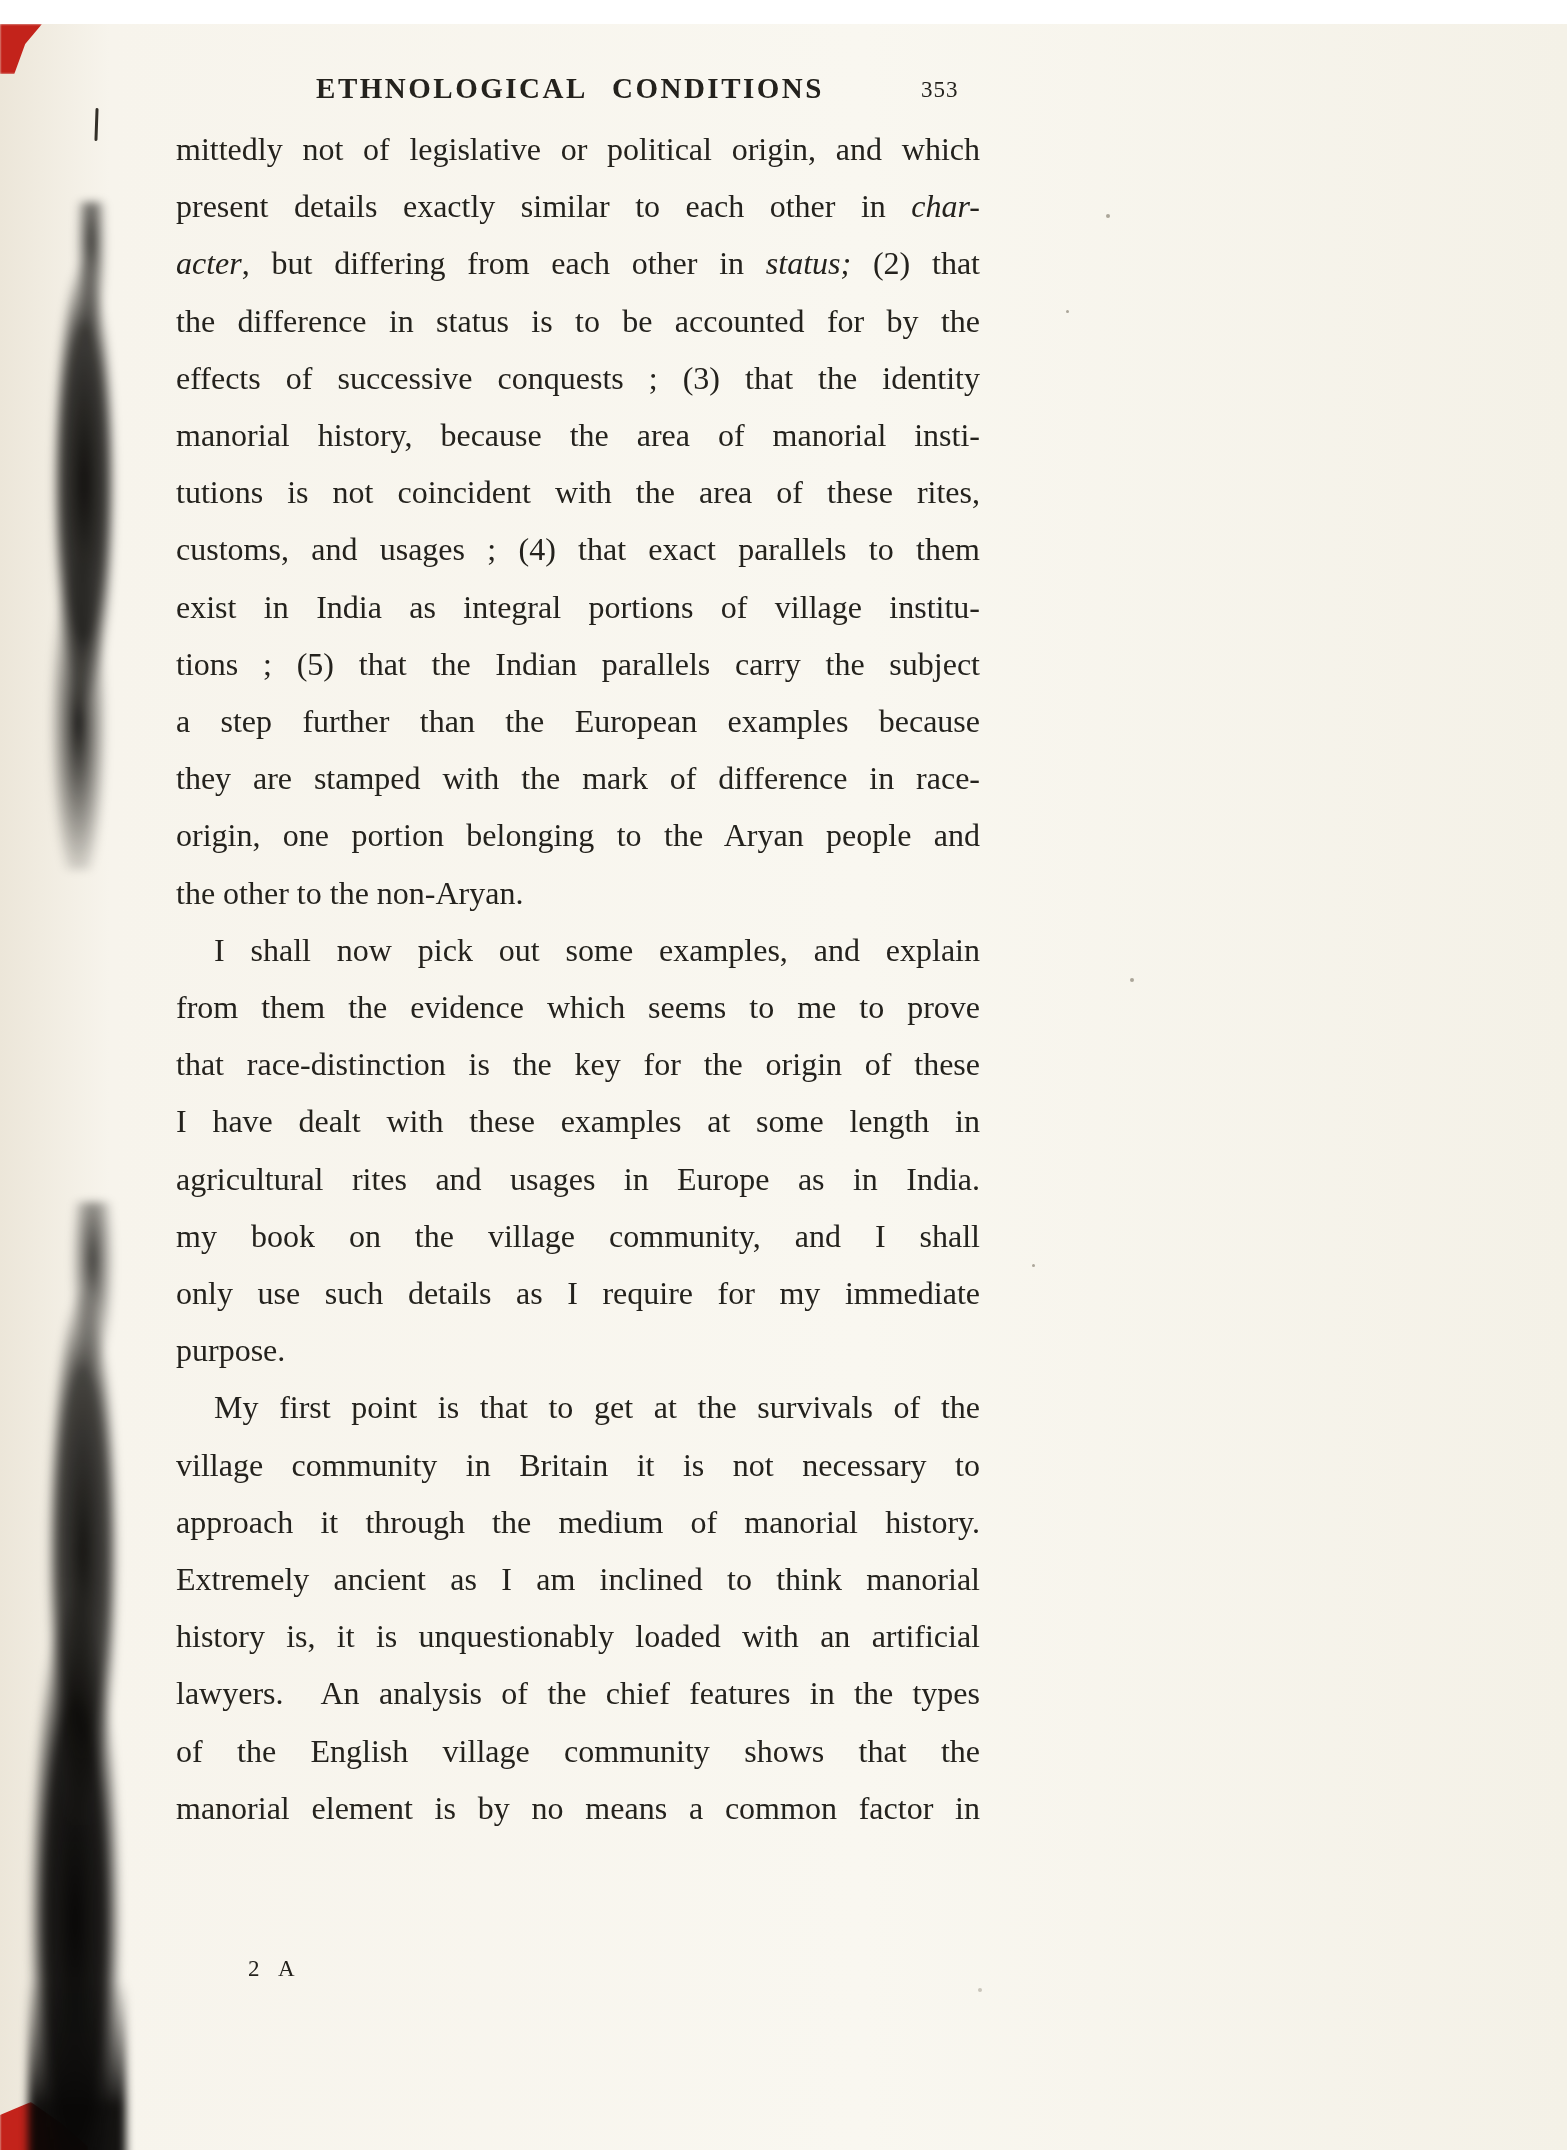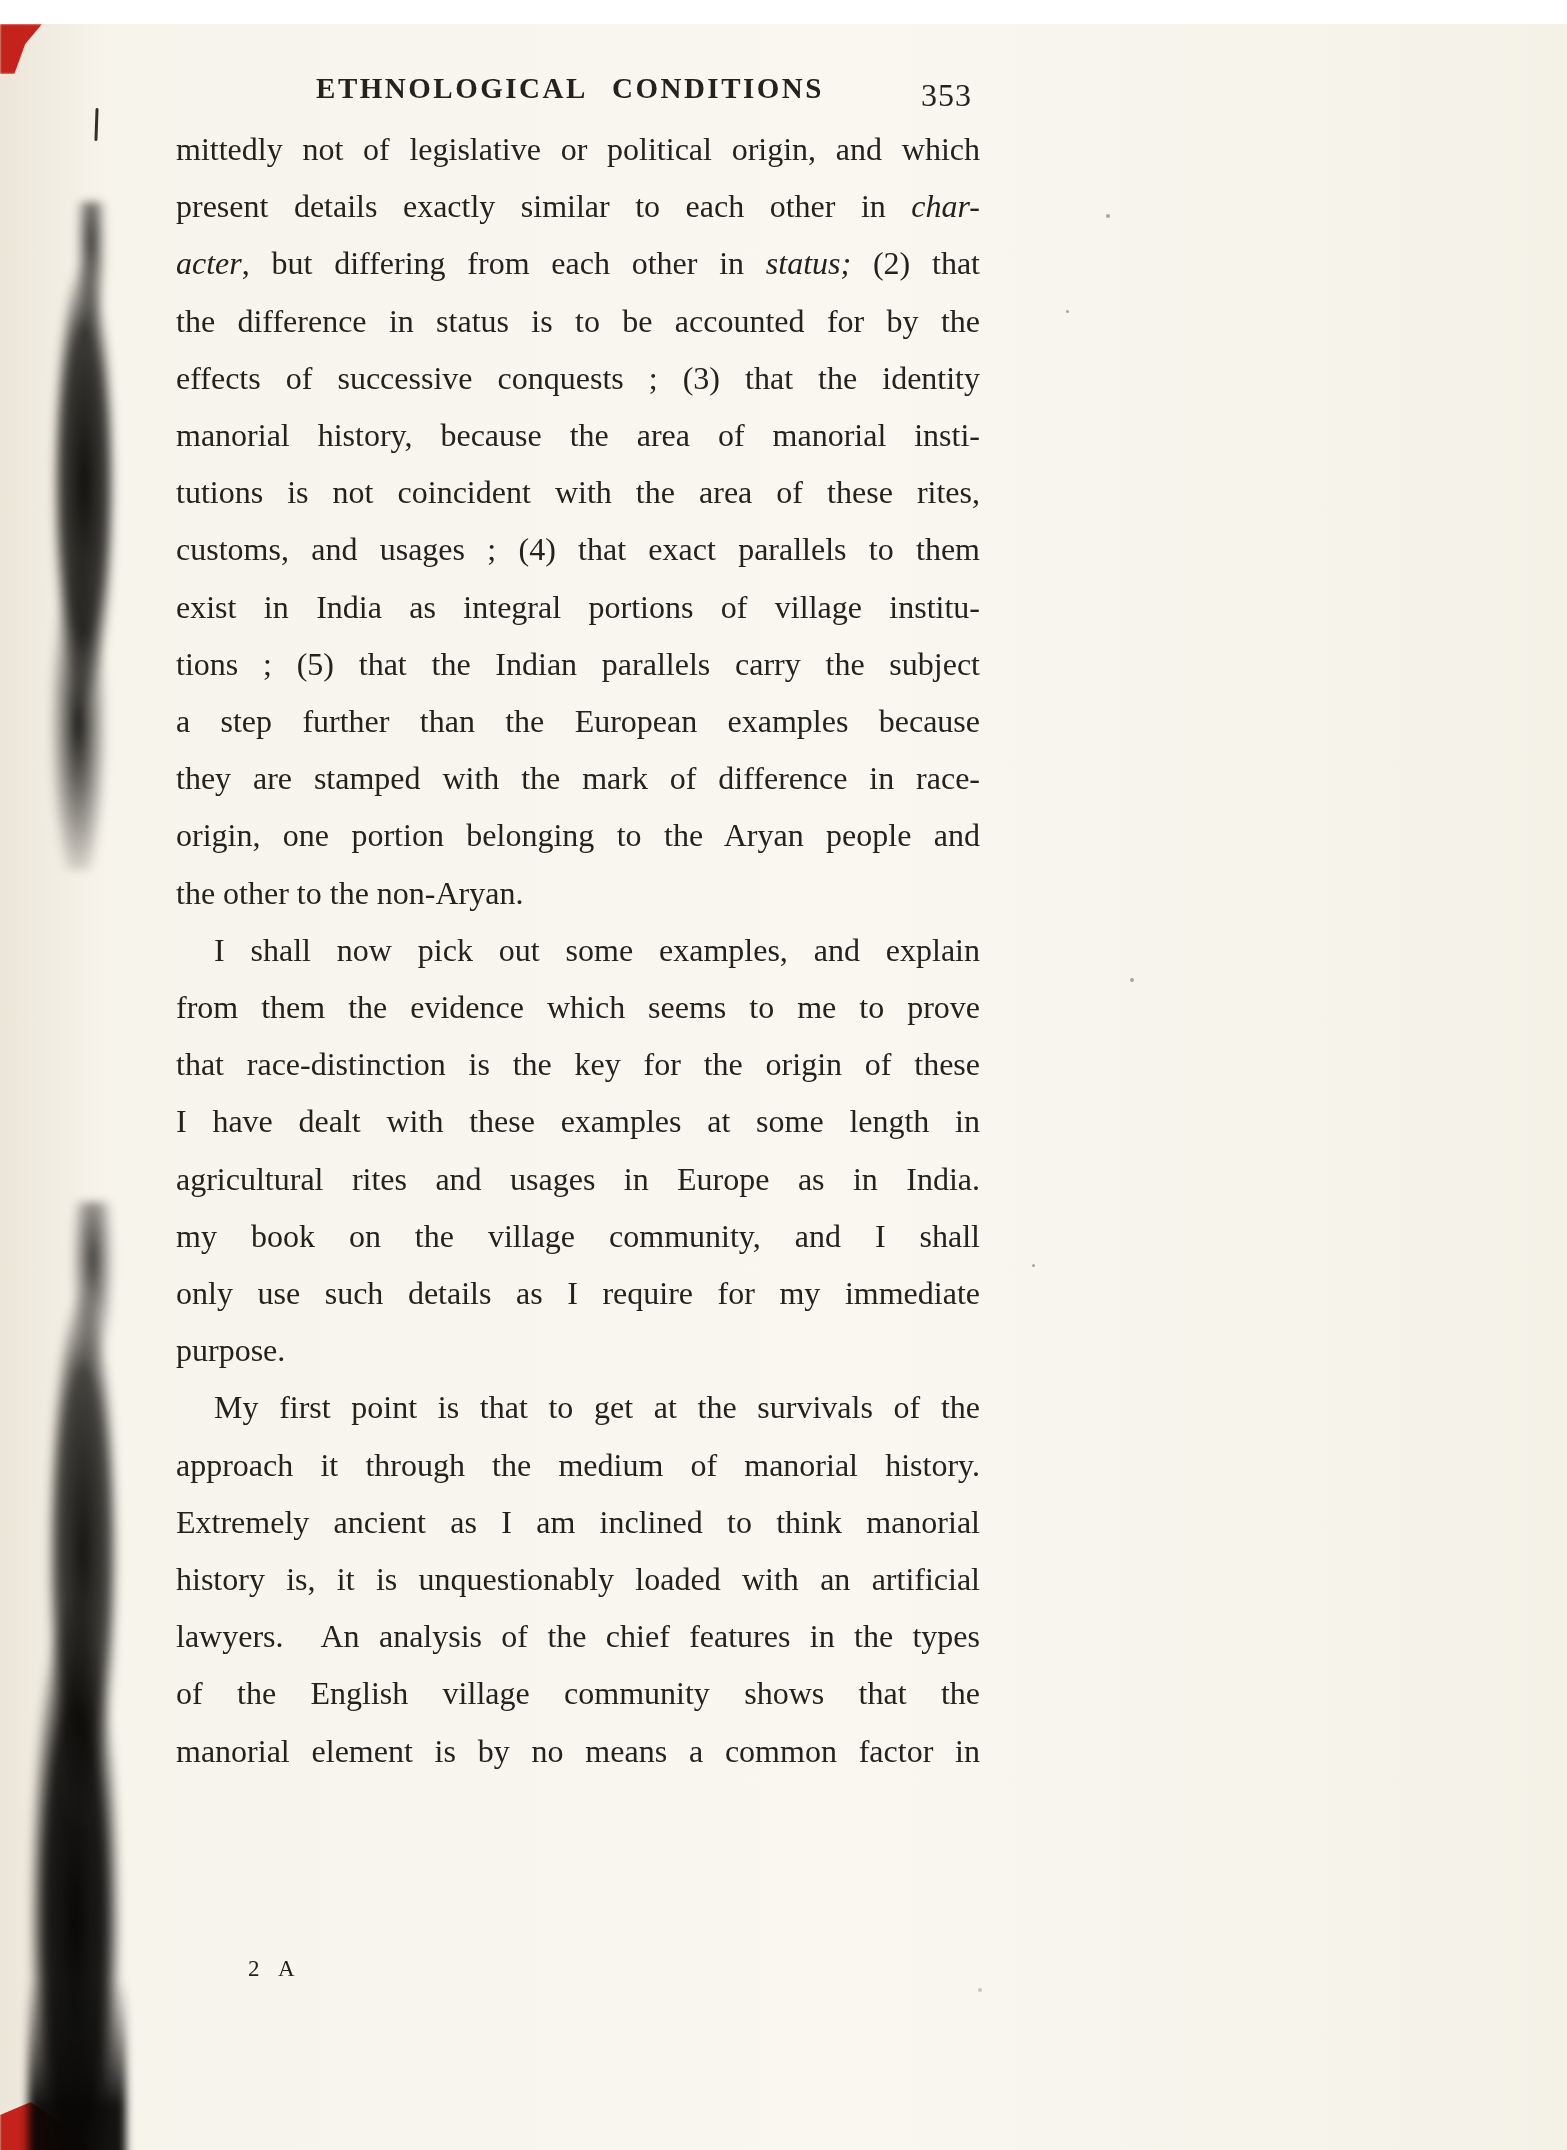--- a/index.html
+++ b/index.html
@@ -21,21 +21,21 @@
     top: 48px; left: 170px; width: 800px;
     text-align: center;
     font-weight: 700;
     font-size: 29px;
     letter-spacing: 2.5px;
     word-spacing: 16px;
   }
   .page-number {
     position: absolute;
     top: 53px; left: 921px;
-    font-size: 32px;
+    font-size: 23px;
     letter-spacing: 1px;
   }
 
   
   .body-text {
     position: absolute;
     top: 97px; left: 176px; width: 804px;
     font-size: 32px;
     line-height: 57.2px;
   }
@@ -141,20 +141,21 @@
         <div class="text-line"><span>from them the evidence which seems to me to prove</span></div>
         <div class="text-line"><span>that race-distinction is the key for the origin of these</span></div>
         <div class="text-line"><span>I have dealt with these examples at some length in</span></div>
         <div class="text-line"><span>agricultural rites and usages in Europe as in India.</span></div>
         <div class="text-line"><span>my book on the village community, and I shall</span></div>
         <div class="text-line"><span>only use such details as I require for my immediate</span></div>
         <div class="text-line para-end"><span>purpose.</span></div>
       </div>
       <div class="paragraph">
         <div class="text-line indent"><span>My first point is that to get at the survivals of the</span></div>
+        <div class="text-line"><span>village community in Britain it is not necessary to</span></div>
         <div class="text-line"><span>approach it through the medium of manorial history.</span></div>
         <div class="text-line"><span>Extremely ancient as I am inclined to think manorial</span></div>
         <div class="text-line"><span>history is, it is unquestionably loaded with an artificial</span></div>
         <div class="text-line"><span>lawyers.&nbsp; An analysis of the chief features in the types</span></div>
         <div class="text-line"><span>of the English village community shows that the</span></div>
         <div class="text-line"><span>manorial element is by no means a common factor in</span></div>
       </div>
     </div>
 
   <div class="signature">2 A</div>

